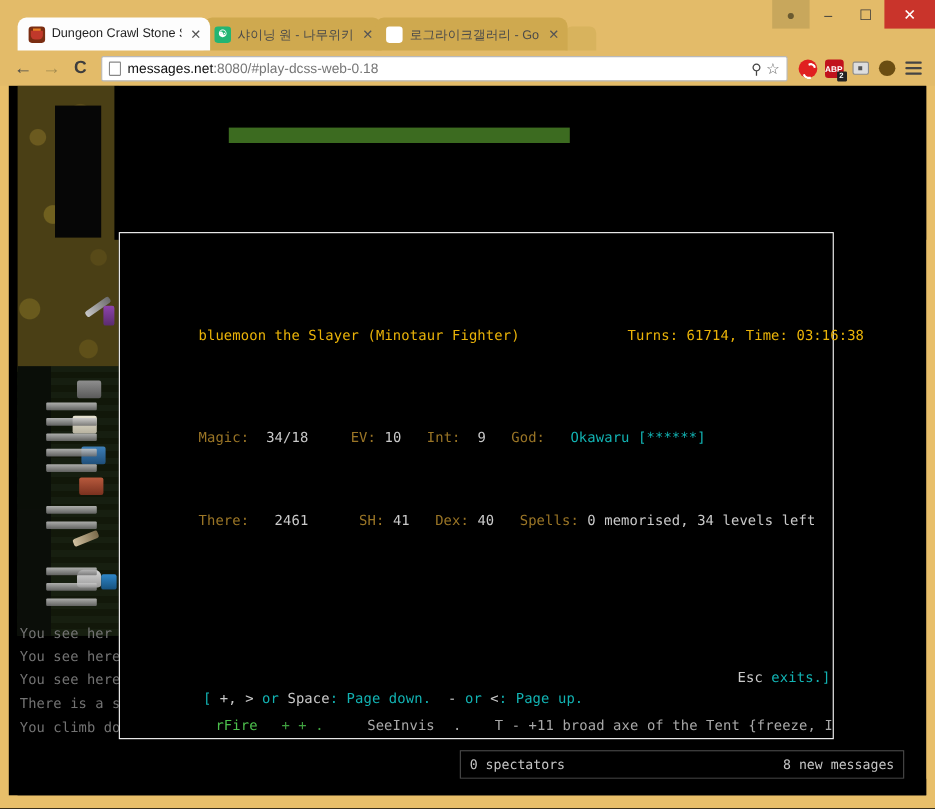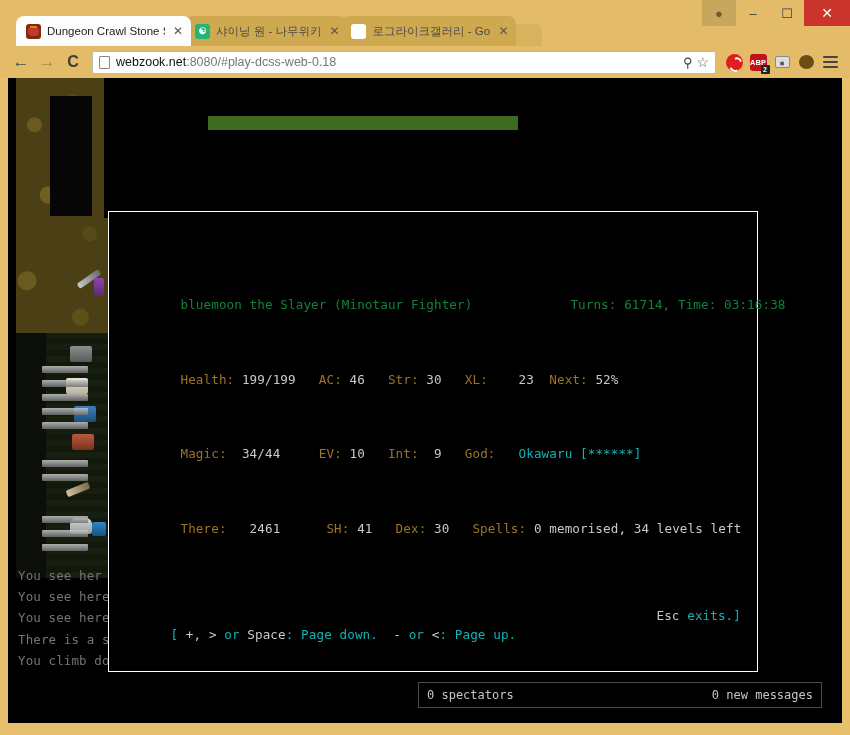--- a/index.html
+++ b/index.html
@@ -172,30 +172,30 @@
   .specbar .right { margin-left: auto; }
 
   
   .panel {
     position: absolute; left: 100px; top: 133px; width: 650px; height: 461px;
     background: #000; border: 1px solid #ffffff;
     font-size: 12.6px; line-height: 18.7px; letter-spacing: .1px;
     padding: 9px 0 0 10px; color: #b5b5b5; white-space: pre;
   }
   .row { height: 18.7px; }
-  .c-yellow { color: #15803d; }
+  .c-yellow { color: #eab308; }
   .c-white  { color: #c9c9c9; }
   .c-brown  { color: #9a7526; }
   .c-cyan   { color: #12b3b3; }
   .c-green  { color: #3fa03f; }
   .c-ltgreen{ color: #4cbf4c; }
   .c-grey   { color: #a8a8a8; }
   .clipwrap { width: 637px; overflow: hidden; }
 
-  .footer-row { position:absolute; left:0; bottom:8px; width: 632px; }
+  .footer-row { position:absolute; left:14px; bottom:8px; width: 632px; }
   .footer-row .esc { float: right; }
 
   
   .bottomfill{position:absolute;left:8px;top:630px;width:834px;height:93px;background:#000;}
 </style>
 </head>
 <body>
 
 <div id="app">
 
@@ -226,21 +226,21 @@
       </div>
       <div class="tab-new"></div>
     </div>
 
     <div class="urlbar-row">
       <div class="navbtn">←</div>
       <div class="navbtn fwd">→</div>
       <div class="navbtn reload">C</div>
       <div class="urlbox">
         <span class="pageicon"></span>
-        <span class="url-host">webzook.net</span>
+        <span class="url-host">messages.net</span>
           <span class="url-rest">:8080/#play-dcss-web-0.18</span>
         <span class="sp"></span>
         <span class="u-key">⚲</span>
         <span class="u-star">☆</span>
       </div>
       <div class="ext">
           <span class="ic-circle"></span>
         </div>
       <div class="ext">
         <span class="ic-abp">ABP<span class="badge">2</span></span>
@@ -302,39 +302,36 @@
     <div class="msglog">
       <div class="m">You see her</div>
       <div class="m">You see here 2 arrows.</div>
       <div class="m">You see here an arrow.</div>
       <div class="m">There is a staircase to the Lair here.</div>
       <div class="m">You climb downwards. Welcome to the Lair of Beasts!</div>
     </div>
 
     <div class="specbar">
       <span>0 spectators</span>
-      <span class="right">0 new messages</span>
+      <span class="right">8 new messages</span>
     </div>
 
     <div class="panel">
 
       <div class="row">
         <span class="c-yellow">bluemoon the Slayer (Minotaur Fighter)</span><span class="c-yellow" style="display:inline-block;width:98px;"></span><span class="c-yellow">Turns:</span> <span class="c-yellow">61714,</span> <span class="c-yellow">Time:</span> <span class="c-yellow">03:16:38</span>
       </div>
 
+
       <div class="row">
-        <span class="c-brown">Health:</span> <span class="c-white">199/199</span>   <span class="c-brown">AC:</span> <span class="c-white">46</span>   <span class="c-brown">Str:</span> <span class="c-white">30</span>   <span class="c-brown">XL:</span>    <span class="c-white">23</span>  <span class="c-brown">Next:</span> <span class="c-white">52%</span>
+        <span class="c-brown">Magic:</span>  <span class="c-white">34/18</span>     <span class="c-brown">EV:</span> <span class="c-white">10</span>   <span class="c-brown">Int:</span>  <span class="c-white">9</span>   <span class="c-brown">God:</span>   <span class="c-cyan">Okawaru</span> <span class="c-cyan">[******]</span>
       </div>
 
       <div class="row">
-        <span class="c-brown">Magic:</span>  <span class="c-white">34/44</span>     <span class="c-brown">EV:</span> <span class="c-white">10</span>   <span class="c-brown">Int:</span>  <span class="c-white">9</span>   <span class="c-brown">God:</span>   <span class="c-cyan">Okawaru</span> <span class="c-cyan">[******]</span>
-      </div>
-
-      <div class="row">
-        <span class="c-brown">There:</span>   <span class="c-white">2461</span>      <span class="c-brown">SH:</span> <span class="c-white">41</span>   <span class="c-brown">Dex:</span> <span class="c-white">30</span>   <span class="c-brown">Spells:</span> <span class="c-white">0 memorised, 34 levels left</span>
+        <span class="c-brown">There:</span>   <span class="c-white">2461</span>      <span class="c-brown">SH:</span> <span class="c-white">41</span>   <span class="c-brown">Dex:</span> <span class="c-white">40</span>   <span class="c-brown">Spells:</span> <span class="c-white">0 memorised, 34 levels left</span>
       </div>
 
       <div class="row">&nbsp;</div>
 
       <div class="clipwrap">
         <div class="row">
           <span class="c-ltgreen" style="display:inline-block;width:60px;">rFire</span><span class="c-green" style="display:inline-block;width:78px;">+ + .</span><span class="c-grey" style="display:inline-block;width:78px;">SeeInvis</span><span class="c-grey" style="display:inline-block;width:38px;">.</span><span class="c-grey">T</span><span class="c-grey"> - </span><span class="c-grey">+11 broad axe of the Tent {freeze, Int+2 Dex</span>
         </div>
         
         

